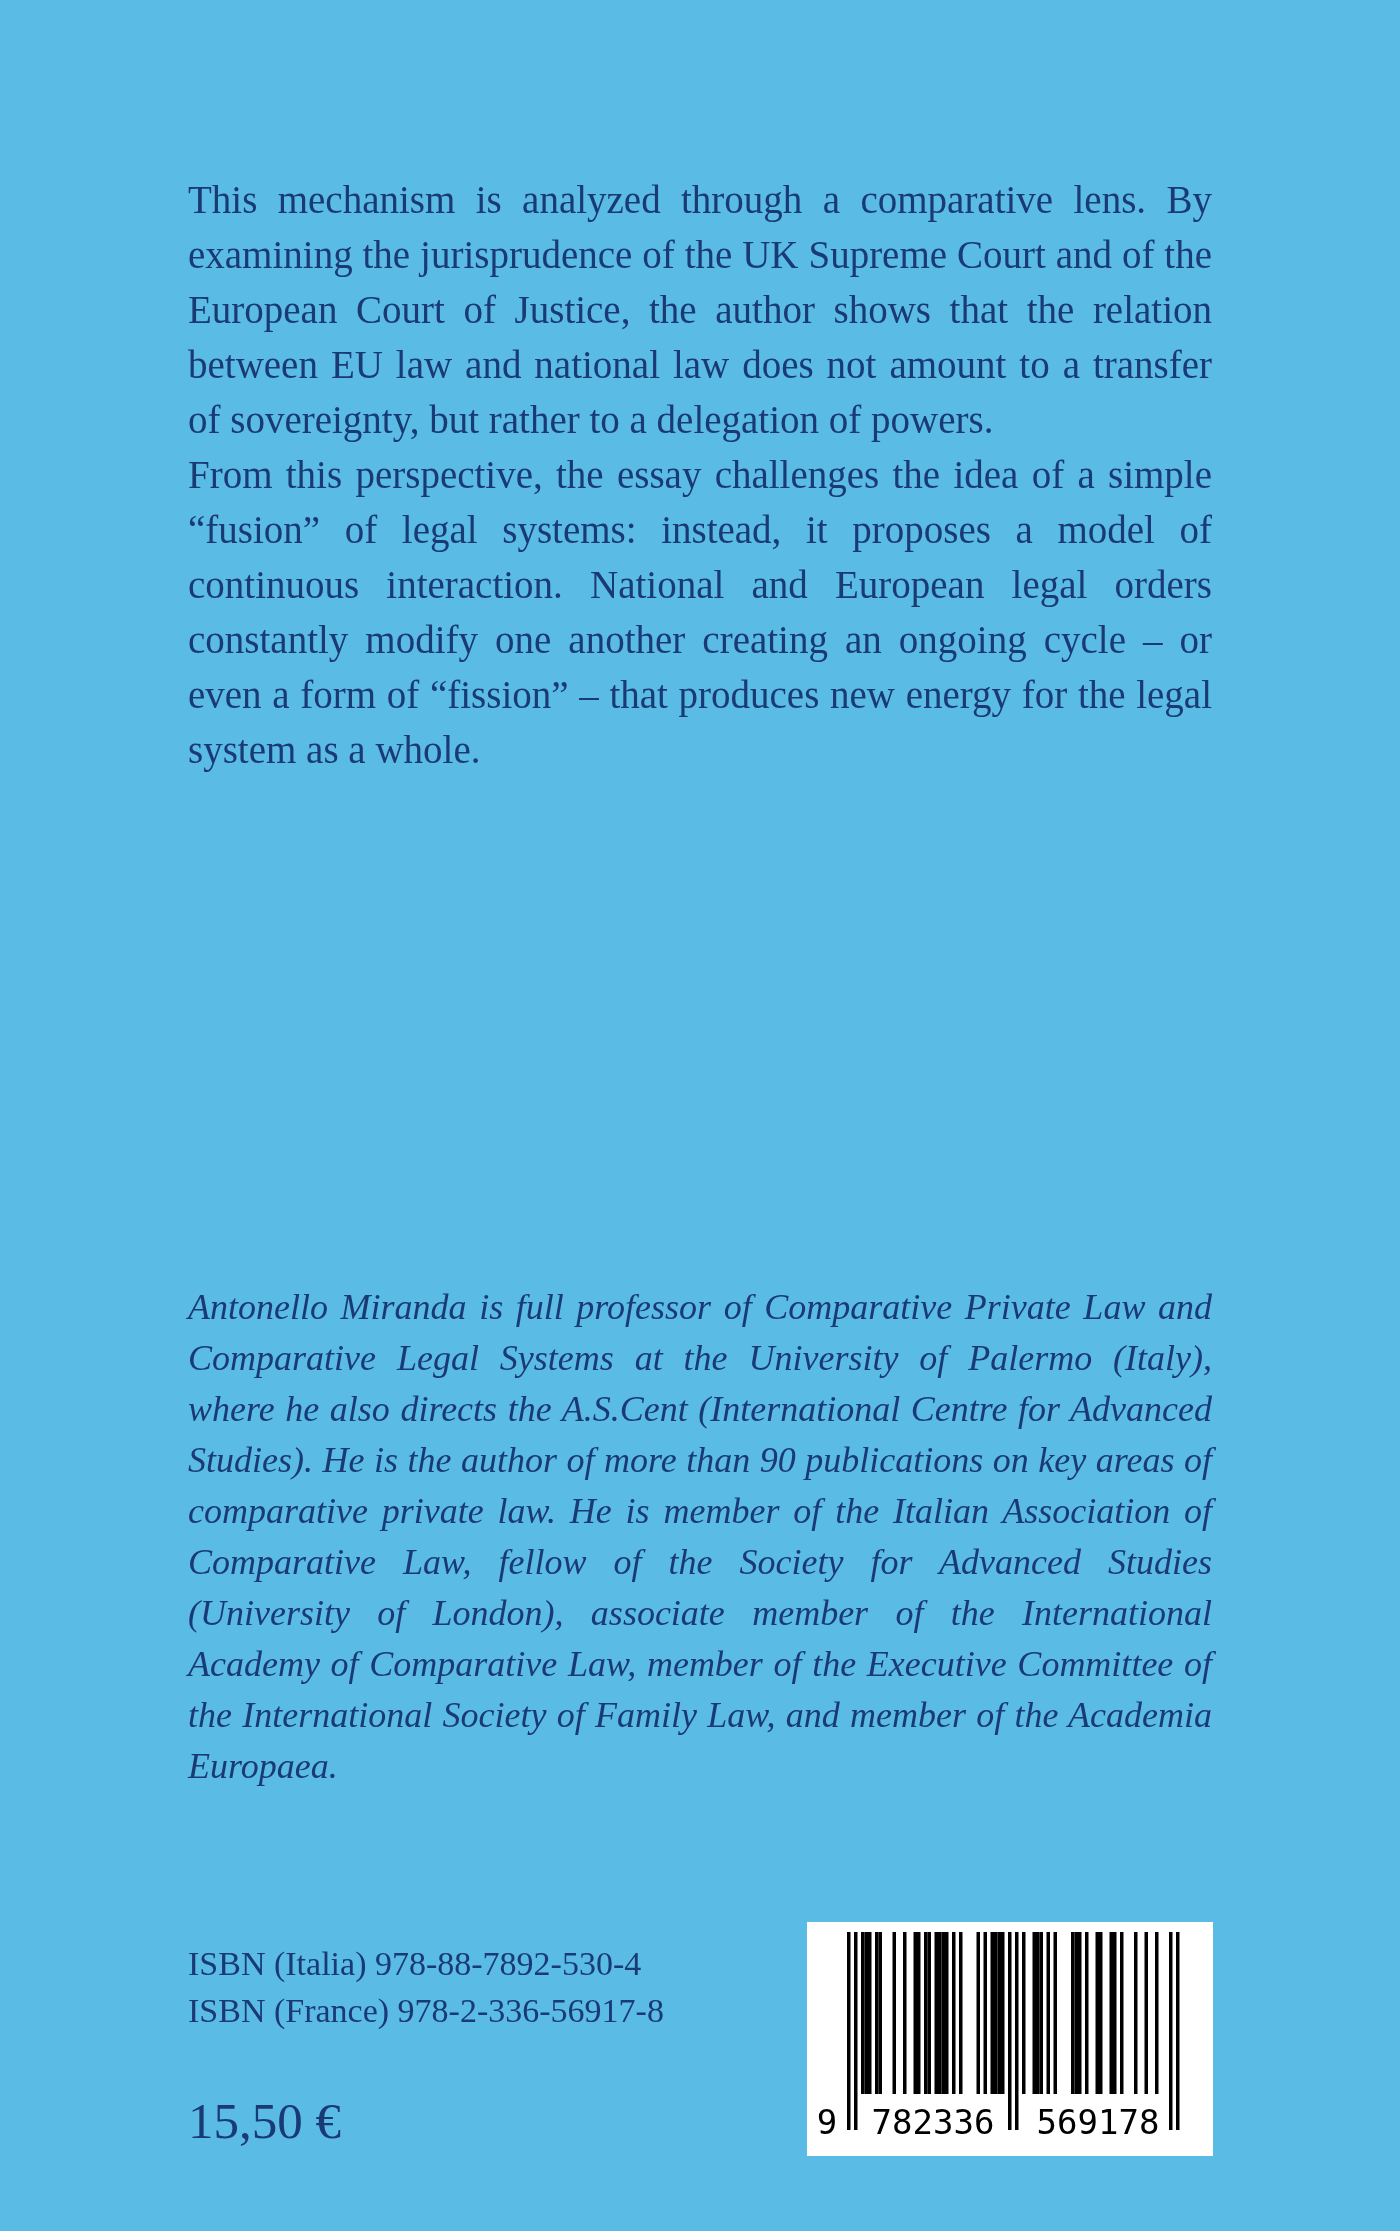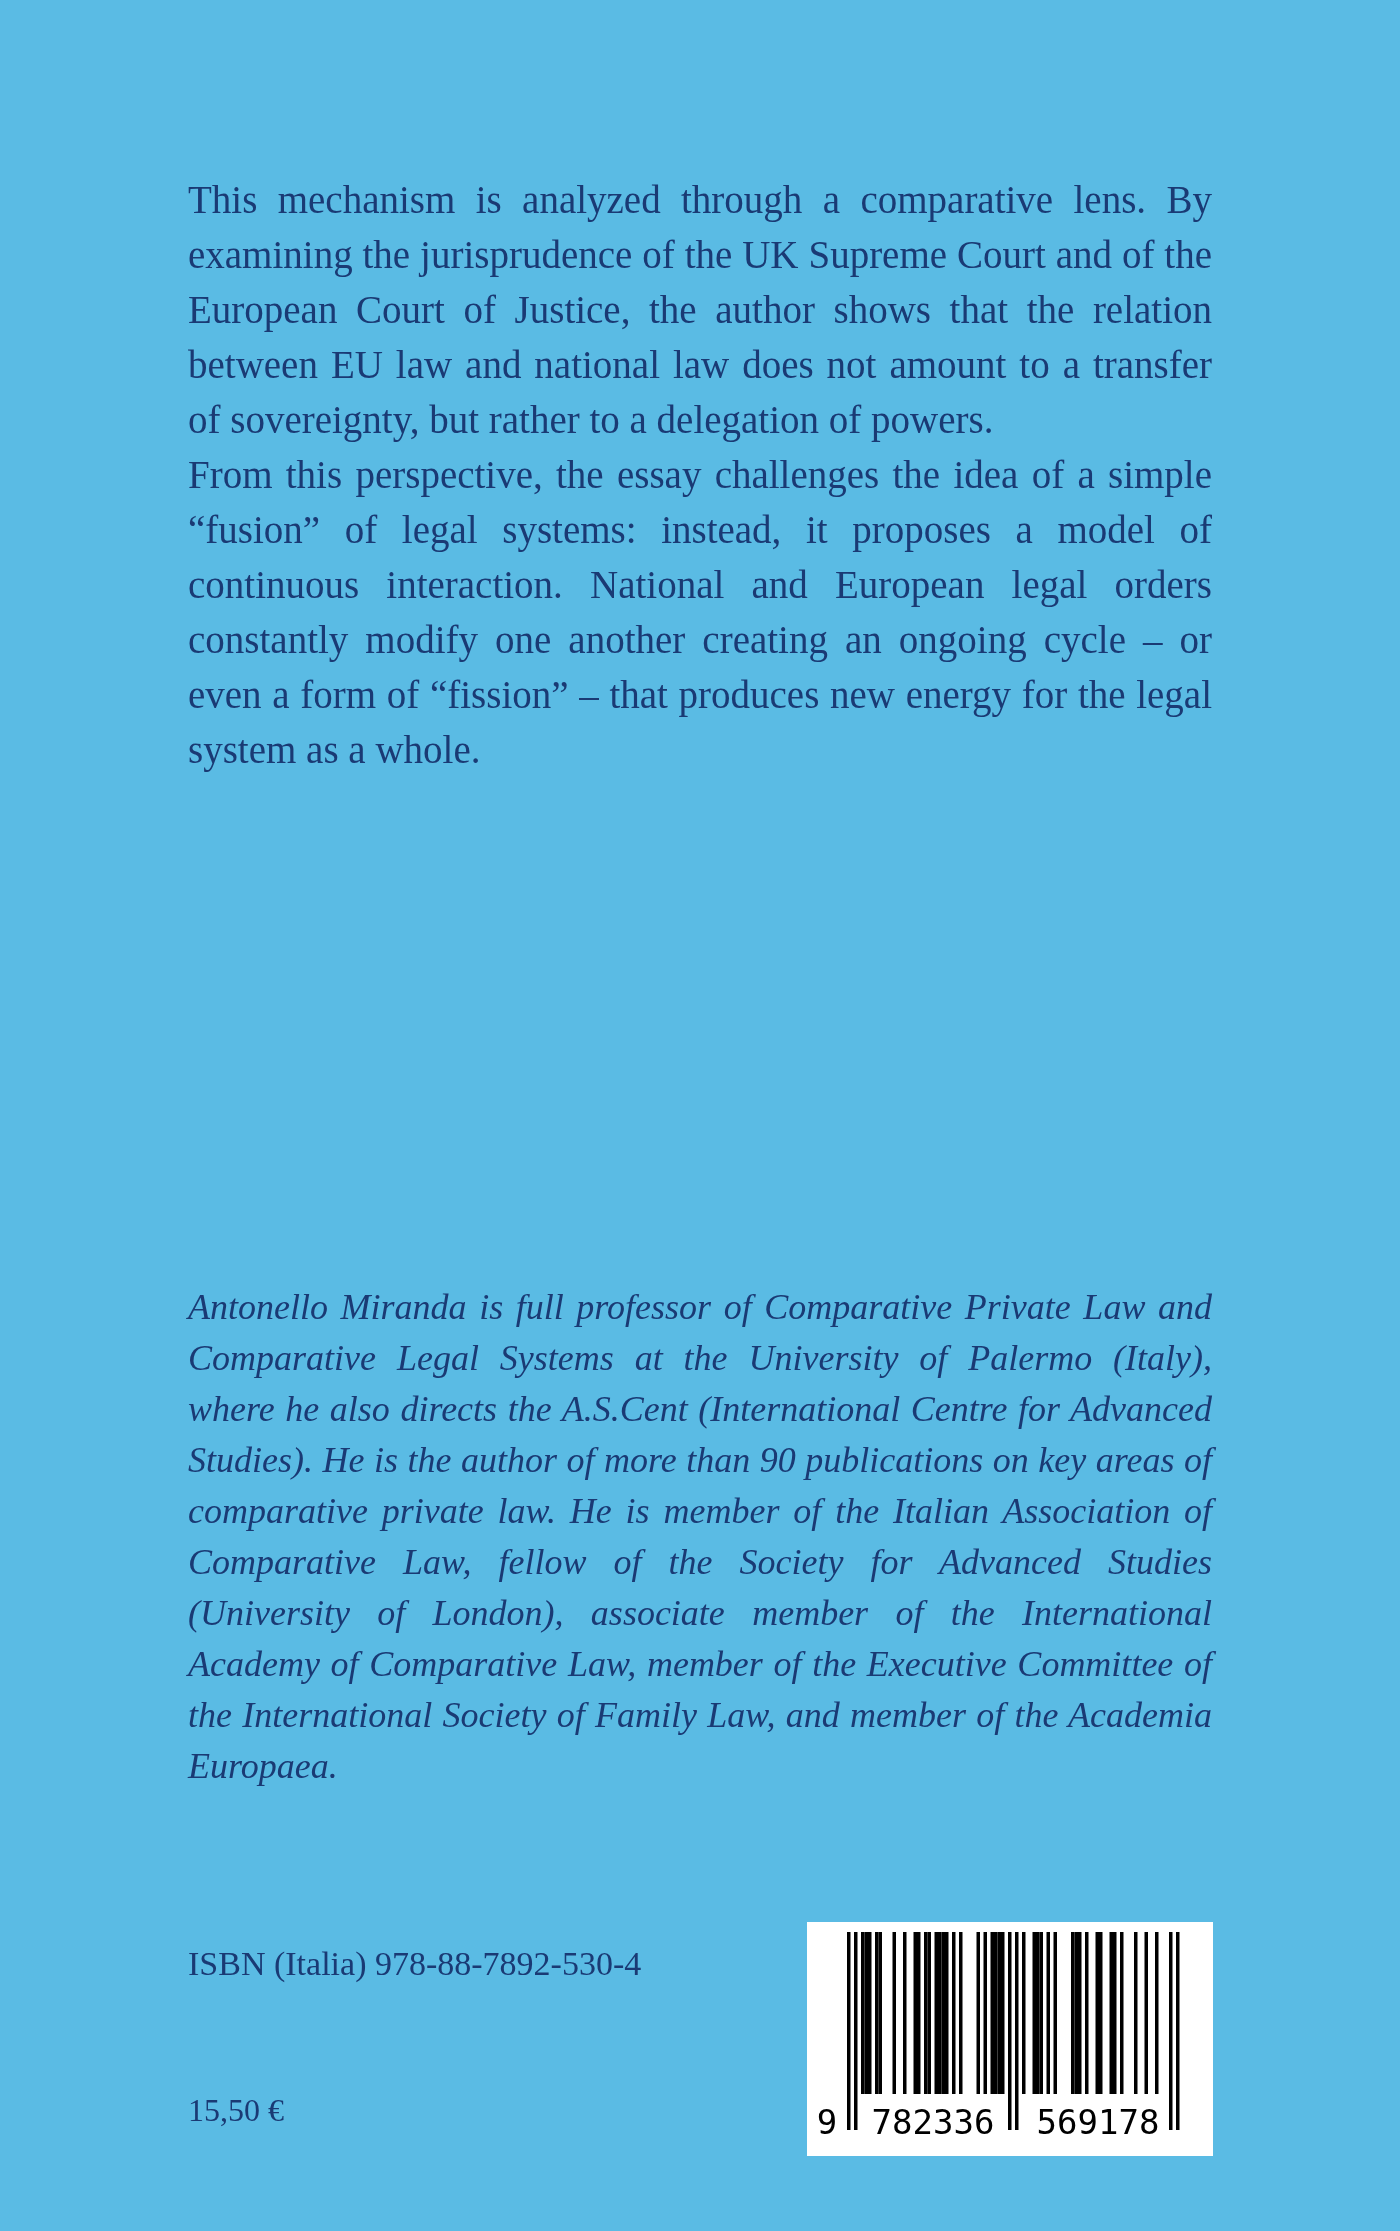--- a/index.html
+++ b/index.html
@@ -45,21 +45,21 @@
     color: #1a3a74;
     font-size: 34px;
     line-height: 47px;
   }
 
   .price {
     position: absolute;
     left: 188px;
     top: 2092px;
     color: #1a3a74;
-    font-size: 32px;
+    font-size: 51px;
   }
 
   .barcode-panel {
     position: absolute;
     left: 807px;
     top: 1922px;
     width: 406px;
     height: 234px;
     background: #ffffff;
   }
@@ -79,20 +79,21 @@
     <p>This mechanism is analyzed through a comparative lens. By examining the jurisprudence of the UK Supreme Court and of the European Court of Justice, the author shows that the relation between EU law and national law does not amount to a transfer of sovereignty, but rather to a delegation of powers.</p>
     <p>From this perspective, the essay challenges the idea of a simple “fusion” of legal systems: instead, it proposes a model of continuous interaction. National and European legal orders constantly modify one another creating an ongoing cycle – or even a form of “fission” – that produces new energy for the legal system as a whole.</p>
   </div>
 
   <div class="bio">
     <span class="author">Antonello Miranda</span><span> is full professor of Comparative Private Law and Comparative Legal Systems at the University of Palermo (Italy), where he also directs the A.S.Cent (International Centre for Advanced Studies). He is the author of more than 90 publications on key areas of comparative private law. He is member of the Italian Association of Comparative Law, fellow of the Society for Advanced Studies (University of London), associate member of the International Academy of Comparative Law, member of the Executive Committee of the International Society of Family Law, and member of the Academia Europaea.</span>
   </div>
 
   <div class="isbn-block">
     <div>ISBN (Italia) 978-88-7892-530-4</div>
+    <div>ISBN (France) 978-2-336-56917-8</div>
   </div>
 
   <div class="price">15,50 €</div>
 
   <div class="barcode-panel">
     <svg id="barcode-svg" viewBox="0 0 406 234" xmlns="http://www.w3.org/2000/svg">
       <g id="barcode-bars">
           <rect x="40" y="10" width="3.5" height="198" fill="#000"></rect>
           <rect x="47" y="10" width="3.5" height="198" fill="#000"></rect>
           <rect x="54" y="10" width="3.5" height="162" fill="#000"></rect>

